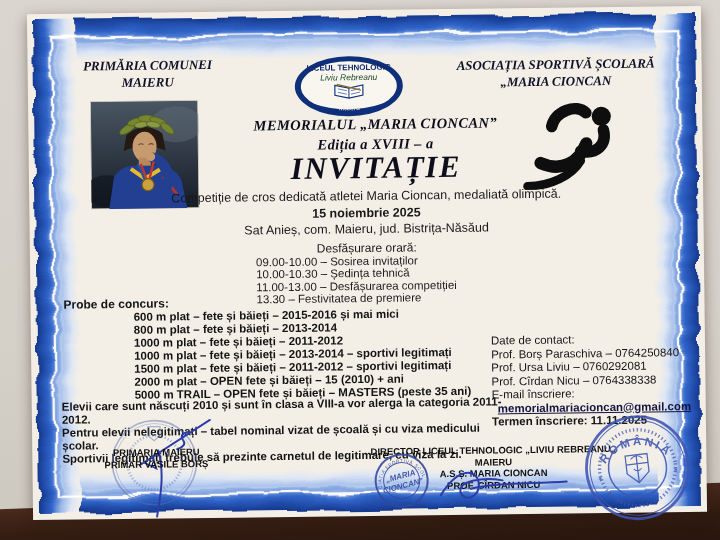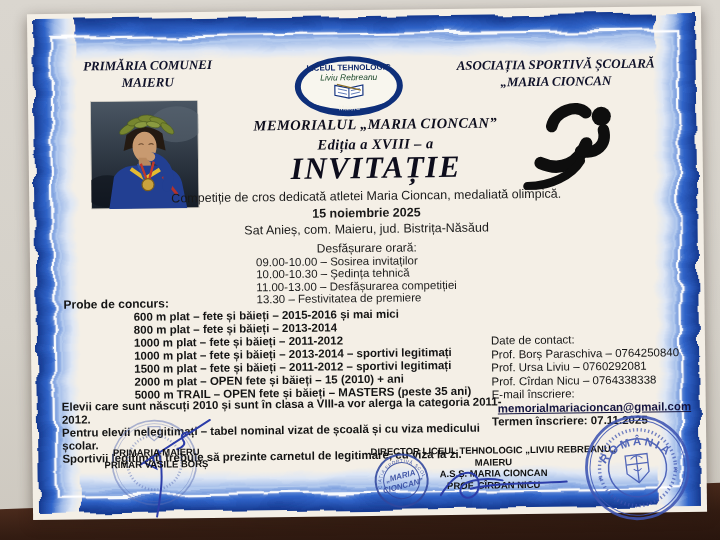--- a/index.html
+++ b/index.html
@@ -207,21 +207,21 @@
 
   <div class="abs contact" style="left:460px;top:326px;">
     <div>Date de contact:</div>
     <div>Prof. Borș Paraschiva – 0764250840</div>
     <div>Prof. Ursa Liviu – 0760292081</div>
     <div>Prof. Cîrdan Nicu – 0764338338</div>
     <div>E-mail înscriere:</div>
     <div class="email">memorialmariacioncan@gmail.com</div>
     <div class="b">
       <span>Termen înscriere:</span>
-      <span>07.11.2025</span>
+      <span>11.11.2025</span>
     </div>
   </div>
 
   <svg class="abs stamp" style="left:70px;top:398px;" width="104" height="110" viewBox="0 0 104 110">
     <g stroke="#5a6eb4" fill="none" opacity=".55">
       <circle cx="52" cy="52" r="42" stroke-width="1.6"></circle>
       <circle cx="52" cy="52" r="39" stroke-width=".7"></circle>
       <circle cx="52" cy="52" r="27" stroke-width="2.6" stroke-dasharray="1.2 2"></circle>
       <path d="M46,16 h12 v9 l-6,5 l-6,-5 z" stroke-width="1.2"></path>
     </g>

